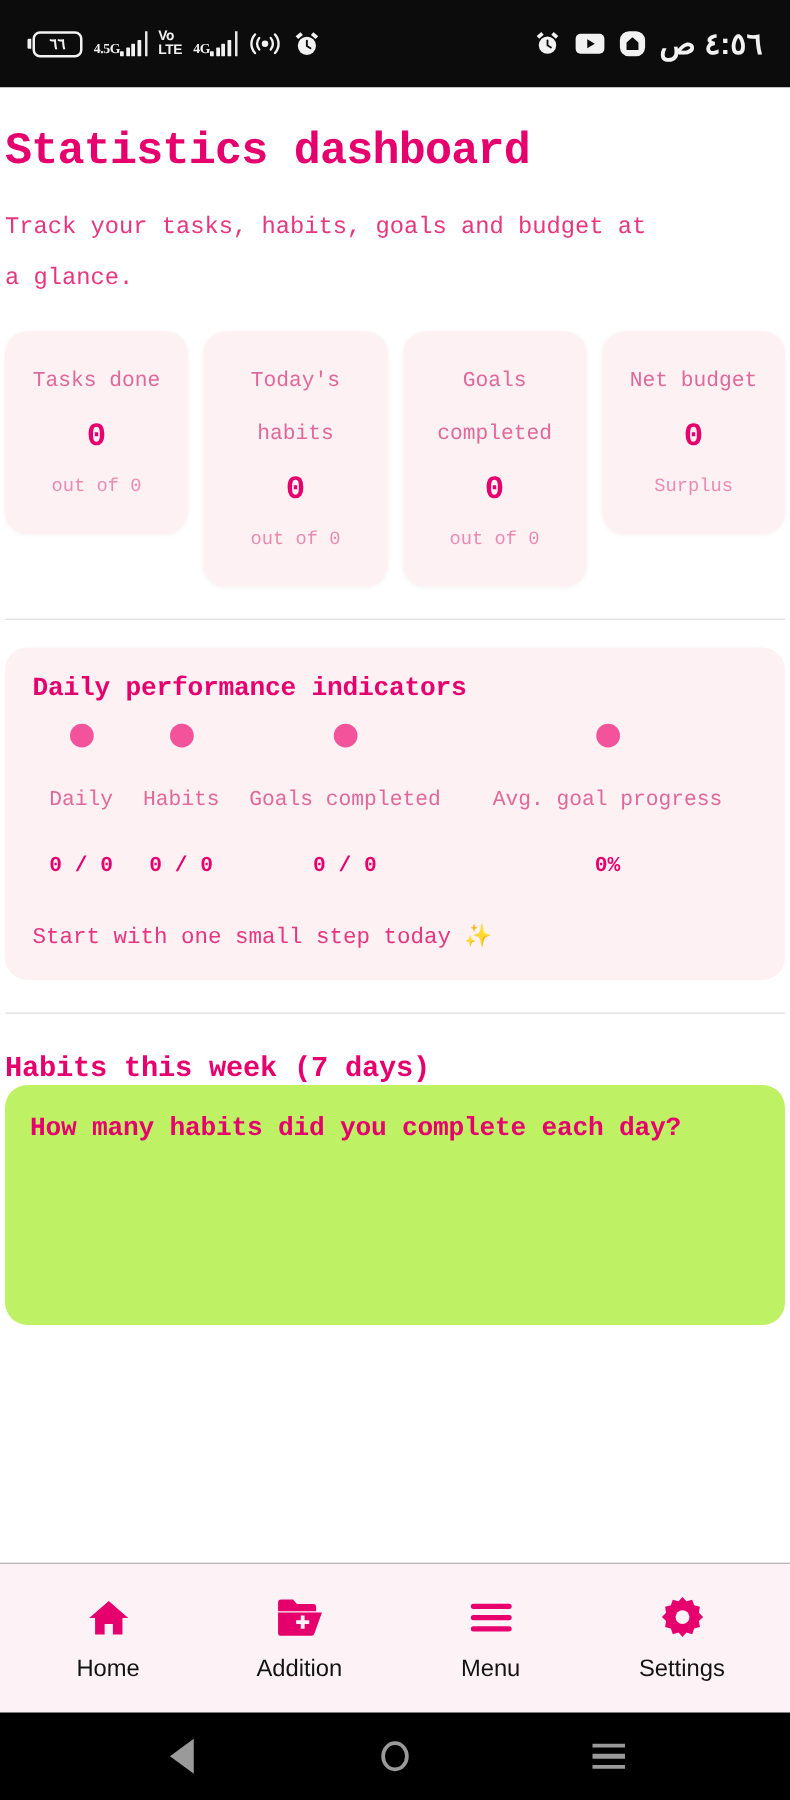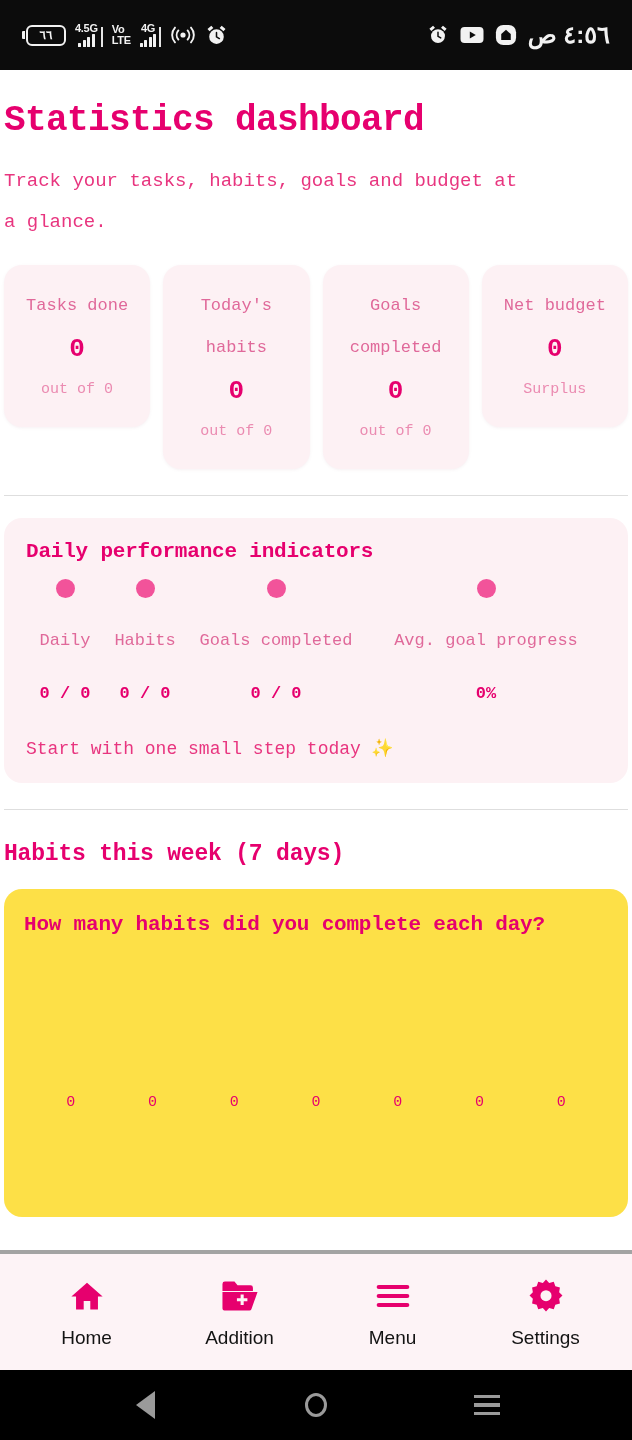--- a/index.html
+++ b/index.html
@@ -55,21 +55,21 @@
     font-size: 12px;
     font-weight: bold;
     letter-spacing: -0.5px;
   }
 
   .sig-group { display: flex; align-items: flex-end; gap: 1px; }
   .sig-label {
     color: #f2f2f2; font-size: 11px; font-weight: bold;
     line-height: 11px; letter-spacing: -0.3px;
   }
-  .sig-stack { display: flex; flex-direction: column; align-items: center; }
+  .sig-stack { display: flex; flex-direction: row; align-items: flex-end; font-family: Liberation Serif, serif; }
   .sig-bars { display: flex; align-items: flex-end; gap: 1.5px; height: 13px; }
   .sig-bars i { width: 3px; background: #f2f2f2; display: block; border-radius: 0.5px; }
   .sig-bars i:nth-child(1) { height: 4px; }
   .sig-bars i:nth-child(2) { height: 7px; }
   .sig-bars i:nth-child(3) { height: 10px; }
   .sig-bars i:nth-child(4) { height: 13px; }
   .sig-divider { width: 2px; height: 20px; background: #f2f2f2; margin-left: 2px; opacity:.95; }
 
   .volte {
     color: #f2f2f2; font-size: 11px; font-weight: bold;
@@ -192,25 +192,24 @@
     line-height: 38px;
   }
   .panel-note {
     color: #e8357f;
     font-size: 18px;
     margin-top: 24px;
   }
 
   
   .chart-card {
-    background: #fde047;
+    background: #bef264;
     border-radius: 18px;
-    margin-top: 22px;
     padding: 24px 20px 0;
-    height: 328px;
+    height: 192px;
     position: relative;
     overflow: hidden;
   }
   .chart-title {
     color: #e6006e;
     font-size: 21px;
     font-weight: bold;
     letter-spacing: -0.2px;
   }
   .chart-plot {
@@ -242,21 +241,21 @@
   }
 
   
   .bottom-nav {
     flex: 0 0 120px;
     background: #fdf3f6;
     display: flex;
     align-items: center;
     justify-content: space-around;
     padding: 0 10px;
-    border-top: 4px solid #a3a3a3;
+    border-top: 1px solid #a3a3a3;
   }
   .nav-item {
     display: flex;
     flex-direction: column;
     align-items: center;
     gap: 11px;
     width: 112px;
   }
   .nav-icon { height: 40px; display: flex; align-items: center; justify-content: center; }
   .nav-label {

